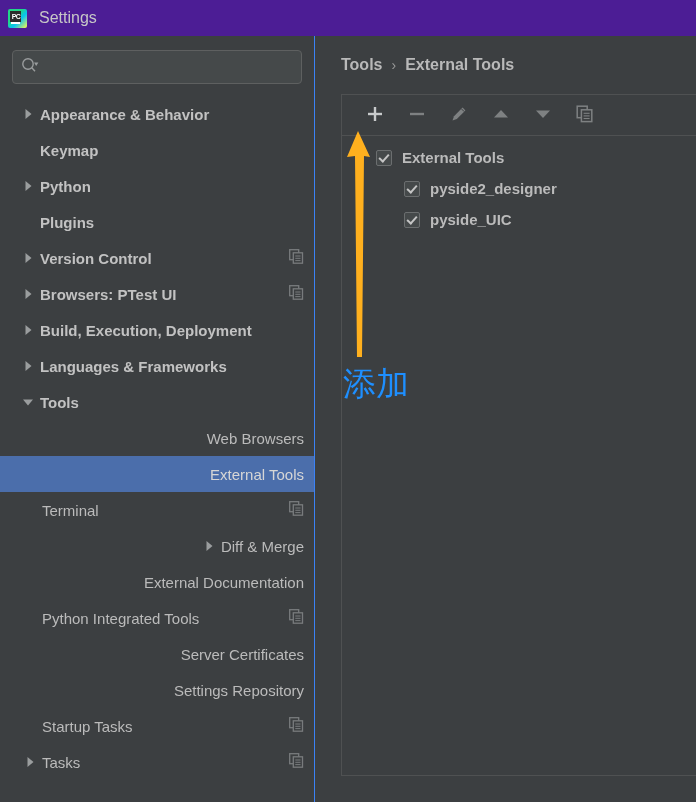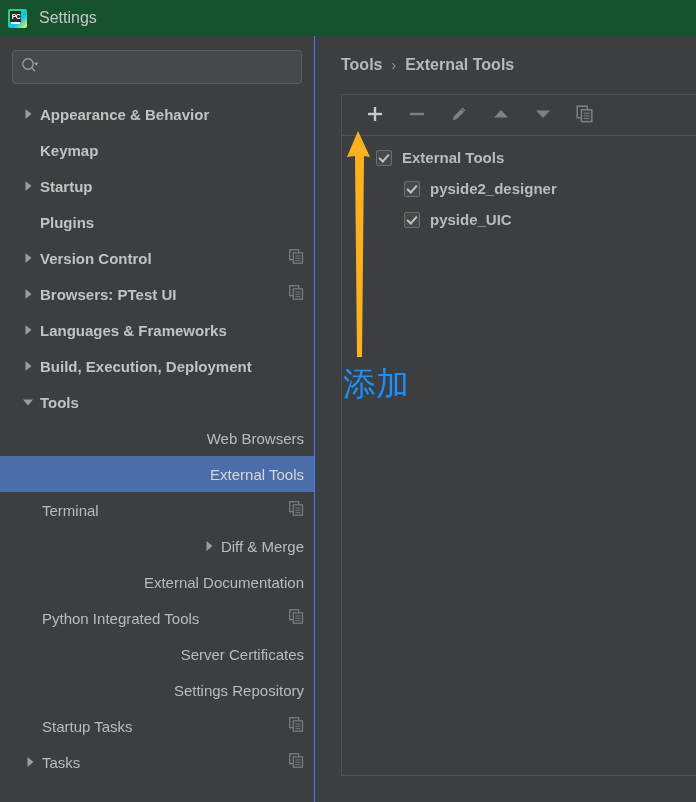--- a/index.html
+++ b/index.html
@@ -12,21 +12,21 @@
     height: 802px;
     font-family: "Liberation Sans", sans-serif;
     color: #bbbbbb;
     overflow: hidden;
     position: relative;
   }
 
   
   #titlebar {
     height: 36px;
-    background: #14532d;
+    background: #4c1d95;
     display: flex;
     align-items: center;
     padding-left: 8px;
     box-sizing: border-box;
   }
   #app-logo {
     width: 19px;
     height: 19px;
     border-radius: 2px;
     position: relative;
@@ -287,21 +287,21 @@
         <div class="tree-row level0">
           <span class="tw"></span>
           <span class="tree-label">Keymap</span>
         </div>
         <div class="tree-row level0">
           <span class="tw">
             <svg width="12" height="12" viewBox="0 0 12 12">
               <polygon points="3.5,1 9.5,6 3.5,11" fill="#9a9d9e"></polygon>
             </svg>
           </span>
-          <span class="tree-label">Startup</span>
+          <span class="tree-label">Python</span>
         </div>
         <div class="tree-row level0">
           <span class="tw"></span>
           <span class="tree-label">Plugins</span>
         </div>
         <div class="tree-row level0">
           <span class="tw">
             <svg width="12" height="12" viewBox="0 0 12 12">
               <polygon points="3.5,1 9.5,6 3.5,11" fill="#9a9d9e"></polygon>
             </svg>
@@ -329,29 +329,29 @@
               <line x1="6.3" y1="9.3" x2="11.5" y2="9.3" stroke="#8d9091" stroke-width="1"></line>
               <line x1="6.3" y1="11.6" x2="11.5" y2="11.6" stroke="#8d9091" stroke-width="1"></line>
             </svg></span>
         </div>
         <div class="tree-row level0">
           <span class="tw">
             <svg width="12" height="12" viewBox="0 0 12 12">
               <polygon points="3.5,1 9.5,6 3.5,11" fill="#9a9d9e"></polygon>
             </svg>
           </span>
+          <span class="tree-label">Build, Execution, Deployment</span>
+        </div>
+        <div class="tree-row level0">
+          <span class="tw">
+            <svg width="12" height="12" viewBox="0 0 12 12">
+              <polygon points="3.5,1 9.5,6 3.5,11" fill="#9a9d9e"></polygon>
+            </svg>
+          </span>
           <span class="tree-label">Languages &amp; Frameworks</span>
-        </div>
-        <div class="tree-row level0">
-          <span class="tw">
-            <svg width="12" height="12" viewBox="0 0 12 12">
-              <polygon points="3.5,1 9.5,6 3.5,11" fill="#9a9d9e"></polygon>
-            </svg>
-          </span>
-          <span class="tree-label">Build, Execution, Deployment</span>
         </div>
         <div class="tree-row level0">
           <span class="tw">
             <svg width="12" height="12" viewBox="0 0 12 12">
               <polygon points="1,3.5 11,3.5 6,9.5" fill="#9a9d9e"></polygon>
             </svg>
           </span>
           <span class="tree-label">Tools</span>
         </div>
         <div class="tree-row level1">

